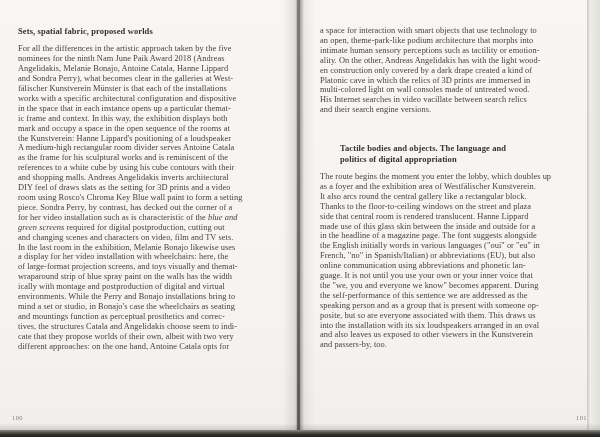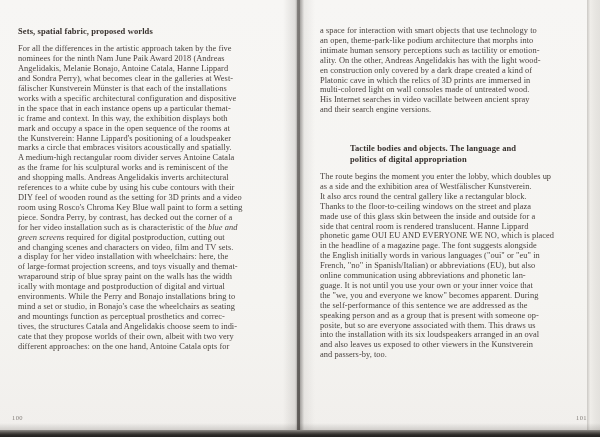--- a/index.html
+++ b/index.html
@@ -44,21 +44,21 @@
     position:absolute;left:0;bottom:0;width:600px;height:7px;
     background:linear-gradient(to bottom,#8f8c88 0%,#504d49 40%,#2c2a27 70%,#232120 100%);
   }
   .col{position:absolute;color:#49423e;font-size:8.4px;line-height:9.9px;letter-spacing:0.05px;}
   .col-left{left:18px;top:26px;width:264px;}
   .col-right{left:320px;top:26px;width:267px;}
   .heading{
     font-weight:bold;color:#38322e;font-size:8.5px;line-height:10.4px;
     margin:0 0 8px 0;letter-spacing:0.1px;
   }
-  .heading-right{margin:28px 0 8px 30px;}
+  .heading-right{margin:28px 0 8px 20px;}
   .para{margin:0;}
   .tl{white-space:nowrap;}
   .tl i{font-style:italic;text-align:right;}
   .pageno{
     position:absolute;top:414px;font-size:6.5px;color:#847f7a;
     letter-spacing:0.4px;line-height:7px;
   }
   .pageno-left{left:12px;}
   .pageno-right{left:576px;}
 </style>
@@ -74,31 +74,31 @@
           <div class="tl"><span>For all the differences in the artistic approach taken by the five</span></div>
           <div class="tl"><span>nominees for the ninth Nam June Paik Award 2018 (Andreas</span></div>
           <div class="tl"><span>Angelidakis, Melanie Bonajo, Antoine Catala, Hanne Lippard</span></div>
           <div class="tl"><span>and Sondra Perry), what becomes clear in the galleries at West-</span></div>
           <div class="tl"><span>fälischer Kunstverein Münster is that each of the installations</span></div>
           <div class="tl"><span>works with a specific architectural configuration and dispositive</span></div>
           <div class="tl"><span>in the space that in each instance opens up a particular themat-</span></div>
           <div class="tl"><span>ic frame and context. In this way, the exhibition displays both</span></div>
           <div class="tl"><span>mark and occupy a space in the open sequence of the rooms at</span></div>
           <div class="tl"><span>the Kunstverein: Hanne Lippard's positioning of a loudspeaker</span></div>
-          <div class="tl"><span>marks a circle that embraces visitors acoustically and spatially.</span></div>
           <div class="tl"><span>A medium-high rectangular room divider serves Antoine Catala</span></div>
           <div class="tl"><span>as the frame for his sculptural works and is reminiscent of the</span></div>
+          <div class="tl"><span>references to a white cube by using his cube contours with their</span></div>
           <div class="tl"><span>and shopping malls. Andreas Angelidakis inverts architectural</span></div>
-          <div class="tl"><span>references to a white cube by using his cube contours with their</span></div>
-          <div class="tl"><span>DIY feel of wooden round as the setting for 3D prints and a video</span></div>
+          <div class="tl"><span>DIY feel of draws slats as the setting for 3D prints and a video</span></div>
           <div class="tl"><span>room using Rosco's Chroma Key Blue wall paint to form a setting</span></div>
           <div class="tl"><span>piece. Sondra Perry, by contrast, has decked out the corner of a</span></div>
           <div class="tl"><span>for her video installation such as is characteristic of the </span><i>blue and</i><span></span></div>
           <div class="tl"><span></span><i>green screens</i><span> required for digital postproduction, cutting out</span></div>
           <div class="tl"><span>and changing scenes and characters on video, film and TV sets.</span></div>
+          <div class="tl"><span>In the last room in the exhibition, Melanie Bonajo likewise uses</span></div>
           <div class="tl"><span>a display for her video installation with wheelchairs: here, the</span></div>
           <div class="tl"><span>of large-format projection screens, and toys visually and themat-</span></div>
           <div class="tl"><span>wraparound strip of blue spray paint on the walls has the width</span></div>
           <div class="tl"><span>ically with montage and postproduction of digital and virtual</span></div>
           <div class="tl"><span>environments. While the Perry and Bonajo installations bring to</span></div>
           <div class="tl"><span>mind a set or studio, in Bonajo's case the wheelchairs as seating</span></div>
           <div class="tl"><span>and mountings function as perceptual prosthetics and correc-</span></div>
           <div class="tl"><span>tives, the structures Catala and Angelidakis choose seem to indi-</span></div>
           <div class="tl"><span>cate that they propose worlds of their own, albeit with two very</span></div>
           <div class="tl"><span>different approaches: on the one hand, Antoine Catala opts for</span></div>
@@ -107,35 +107,34 @@
 
     <div class="col col-right">
       <div class="para">
           <div class="tl"><span>a space for interaction with smart objects that use technology to</span></div>
           <div class="tl"><span>an open, theme-park-like podium architecture that morphs into</span></div>
           <div class="tl"><span>intimate human sensory perceptions such as tactility or emotion-</span></div>
           <div class="tl"><span>ality. On the other, Andreas Angelidakis has with the light wood-</span></div>
           <div class="tl"><span>en construction only covered by a dark drape created a kind of</span></div>
           <div class="tl"><span>Platonic cave in which the relics of 3D prints are immersed in</span></div>
           <div class="tl"><span>multi-colored light on wall consoles made of untreated wood.</span></div>
-          <div class="tl"><span>His Internet searches in video vacillate between ancient spray</span></div>
+          <div class="tl"><span>His Internet searches in video vacillate between search relics</span></div>
           <div class="tl"><span>and their search engine versions.</span></div>
         </div>
       <h2 class="heading heading-right">
         <div>Tactile bodies and objects. The language and</div>
         <div>politics of digital appropriation</div>
       </h2>
       <div class="para">
           <div class="tl"><span>The route begins the moment you enter the lobby, which doubles up</span></div>
-          <div class="tl"><span>as a side and the exhibition area of Westfälischer Kunstverein.</span></div>
+          <div class="tl"><span>as a foyer and the exhibition area of Westfälischer Kunstverein.</span></div>
           <div class="tl"><span>It also arcs round the central gallery like a rectangular block.</span></div>
           <div class="tl"><span>Thanks to the floor-to-ceiling windows on the street and plaza</span></div>
+          <div class="tl"><span>side that central room is rendered translucent. Hanne Lippard</span></div>
           <div class="tl"><span>made use of this glass skin between the inside and outside for a</span></div>
-          <div class="tl"><span>side that central room is rendered translucent. Hanne Lippard</span></div>
-          <div class="tl"><span>phonetic game OUI EU AND EVERYONE WE NO, which is placed</span></div>
           <div class="tl"><span>in the headline of a magazine page. The font suggests alongside</span></div>
           <div class="tl"><span>the English initially words in various languages ("oui" or "eu" in</span></div>
           <div class="tl"><span>French, "no" in Spanish/Italian) or abbreviations (EU), but also</span></div>
           <div class="tl"><span>online communication using abbreviations and phonetic lan-</span></div>
           <div class="tl"><span>guage. It is not until you use your own or your inner voice that</span></div>
           <div class="tl"><span>the "we, you and everyone we know" becomes apparent. During</span></div>
           <div class="tl"><span>the self-performance of this sentence we are addressed as the</span></div>
           <div class="tl"><span>speaking person and as a group that is present with someone op-</span></div>
           <div class="tl"><span>posite, but so are everyone associated with them. This draws us</span></div>
           <div class="tl"><span>into the installation with its six loudspeakers arranged in an oval</span></div>

